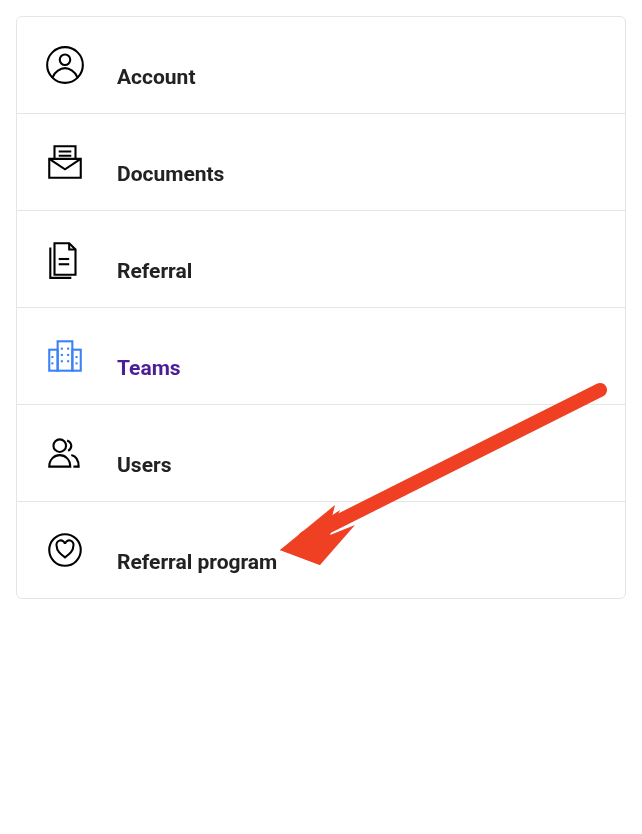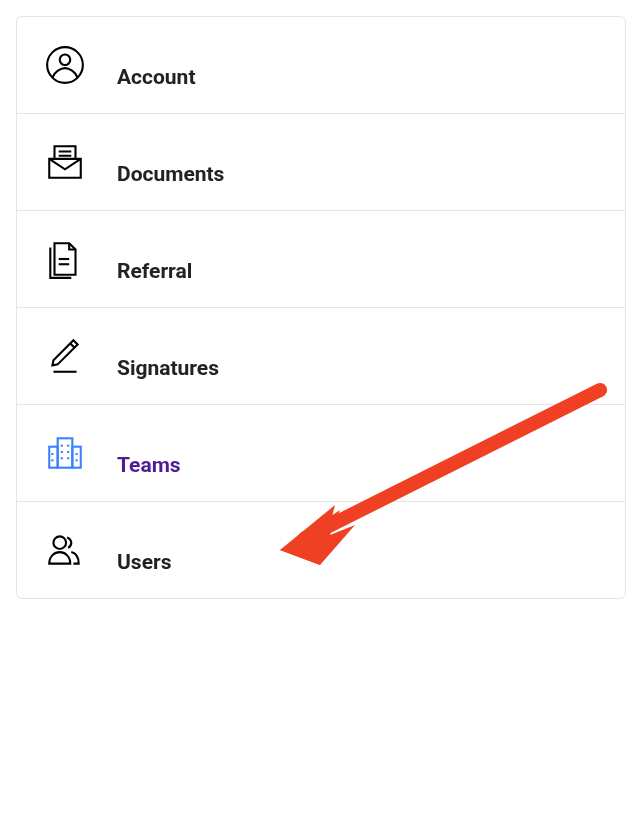--- a/index.html
+++ b/index.html
@@ -98,30 +98,20 @@
         <path d="M24 5 L24 11 L30 11"></path>
         <path d="M6 9 L6 38 L26 38"></path>
         <line x1="14" y1="20" x2="24" y2="20"></line>
         <line x1="14" y1="25" x2="24" y2="25"></line>
       </svg>
     </span>
     <span class="menu-label">Referral</span>
   </div>
 
 
-  <div class="menu-item">
-    <span class="icon-wrap">
-      <svg viewBox="0 0 40 40" fill="none" stroke="#000" stroke-width="2">
-        <path d="M28 5 L32 9 L13 28 L8 29 L9 24 Z"></path>
-        <line x1="25" y1="8" x2="29" y2="12"></line>
-        <line x1="9" y1="35" x2="31" y2="35"></line>
-      </svg>
-    </span>
-    <span class="menu-label">Signatures</span>
-  </div>
 
   <div class="menu-item active">
     <span class="icon-wrap">
       <svg viewBox="0 0 40 40" fill="none" stroke="#3b82f6" stroke-width="2">
         <rect x="13" y="6" width="14" height="28"></rect>
         <rect x="5" y="14" width="8" height="20"></rect>
         <rect x="27" y="14" width="8" height="20"></rect>
         <line x1="17" y1="12" x2="17" y2="14"></line>
         <line x1="23" y1="12" x2="23" y2="14"></line>
         <line x1="17" y1="18" x2="17" y2="20"></line>
@@ -142,20 +132,29 @@
       <svg viewBox="0 0 40 40" fill="none" stroke="#000" stroke-width="2">
         <circle cx="15" cy="13" r="6"></circle>
         <path d="M5 33 c0 -7 5 -11 10 -11 c5 0 10 4 10 11 Z"></path>
         <path d="M22 8 a6 6 0 0 1 4 5 a6 6 0 0 1 -3 5"></path>
         <path d="M26 22 c4 1 7 5 7 11 l-5 0"></path>
       </svg>
     </span>
     <span class="menu-label">Users</span>
   </div>
 
+  <div class="menu-item">
+    <span class="icon-wrap">
+      <svg viewBox="0 0 40 40" fill="none" stroke="#000" stroke-width="2">
+        <circle cx="20" cy="20" r="15"></circle>
+        <path d="M20 27 c-4 -3 -8 -6 -8 -11 a4 4 0 0 1 8 -2 a4 4 0 0 1 8 2 c0 5 -4 8 -8 11 Z"></path>
+      </svg>
+    </span>
+    <span class="menu-label">Referral program</span>
+  </div>
 
 </div>
 
 <svg class="arrow-annotation" style="position:absolute; left:260px; top:370px; width:360px; height:200px;" viewBox="0 0 360 200">
   <defs>
     <marker id="arrowhead" markerWidth="12" markerHeight="12" refX="2" refY="6" orient="auto">
       <polygon points="0 0, 12 6, 0 12" fill="#ef4023"></polygon>
     </marker>
   </defs>
   <line x1="340" y1="20" x2="45" y2="168" stroke="#ef4023" stroke-width="14" stroke-linecap="round"></line>

